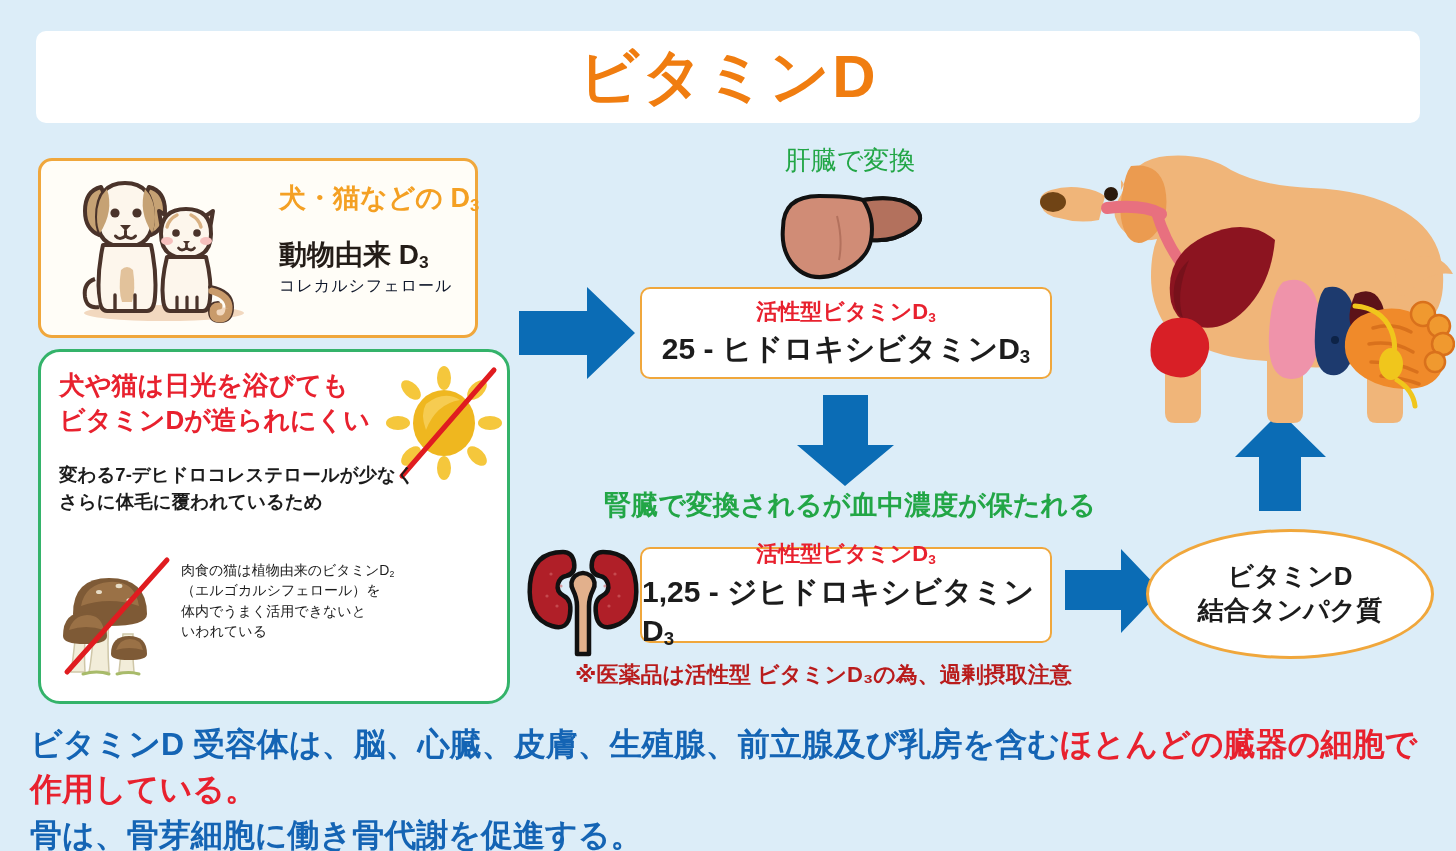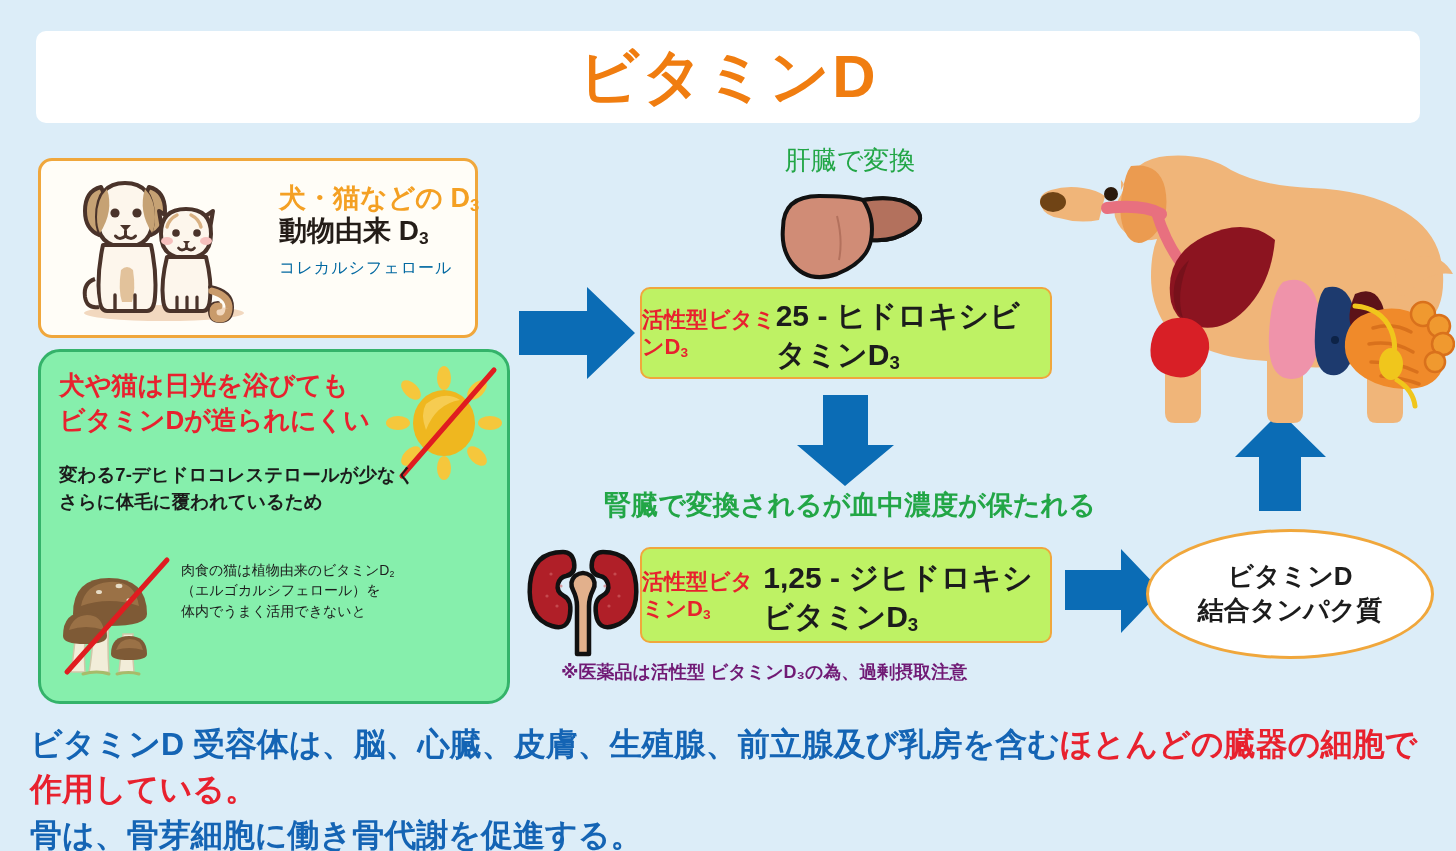--- a/index.html
+++ b/index.html
@@ -23,38 +23,38 @@
   }
 
   
   .box-animal{
     position:absolute;left:38px;top:158px;width:440px;height:180px;
     background:#fffdf7;border:3px solid #f0a73c;border-radius:14px;
     box-sizing:border-box;
   }
   .box-sun{
     position:absolute;left:38px;top:349px;width:472px;height:355px;
-    background:#86efac;border:3px solid #34b36a;border-radius:22px;
+    background:#ffffff;border:3px solid #34b36a;border-radius:22px;
     box-sizing:border-box;
   }
 
   
   .pets{position:absolute;left:18px;top:14px;width:210px;height:150px;}
 
   .animal-text{position:absolute;left:238px;top:22px;width:225px;}
   .d3-orange{
     font-size:27px;font-weight:bold;color:#f4a023;line-height:1.15;
     white-space:nowrap;
   }
   .d3-dark{
     font-size:28px;font-weight:bold;color:#241d18;line-height:1.2;
-    margin-top:0;white-space:nowrap;
+    margin-top:24px;white-space:nowrap;
   }
   .d3-sub{
-    font-size:16px;font-weight:normal;color:#0369a1;margin-top:10px;
+    font-size:16px;font-weight:normal;color:#0f172a;margin-top:4px;
     letter-spacing:1px;white-space:nowrap;
   }
   sub{font-size:0.62em;vertical-align:baseline;position:relative;top:.22em;}
 
   
   .sun-head{
     position:absolute;left:18px;top:16px;width:320px;
     font-size:26px;font-weight:bold;color:#e8212e;line-height:1.35;
   }
   .sun-icon{position:absolute;left:345px;top:12px;width:120px;height:118px;}
@@ -76,32 +76,32 @@
   }
   .liver-icon{position:absolute;left:775px;top:188px;width:150px;height:100px;}
 
   .kidney-label{
     position:absolute;left:520px;top:487px;width:660px;text-align:center;
     font-size:27px;font-weight:bold;color:#22a646;white-space:nowrap;
   }
   .kidney-icon{position:absolute;left:523px;top:540px;width:120px;height:120px;}
 
   .vitbox{
-    position:absolute;background:#bef264;border:2.5px solid #f0a73c;
+    position:absolute;background:#ffffff;border:2.5px solid #f0a73c;
     border-radius:10px;box-sizing:border-box;
-    display:flex;flex-direction:row;align-items:center;justify-content:center;
+    display:flex;flex-direction:column;align-items:center;justify-content:center;
   }
   .vitbox-1{left:640px;top:287px;width:412px;height:92px;}
   .vitbox-2{left:640px;top:547px;width:412px;height:96px;}
   .vit-red{font-size:22px;font-weight:bold;color:#e8212e;line-height:1.25;}
   .vit-black{font-size:30px;font-weight:bold;color:#1c1c1c;line-height:1.3;margin-top:4px;}
 
   .note{
-    position:absolute;left:561px;top:660px;width:620px;
-    font-size:18px;font-weight:bold;color:#701a75;white-space:nowrap;
+    position:absolute;left:575px;top:660px;width:620px;
+    font-size:22px;font-weight:bold;color:#b91c1c;white-space:nowrap;
   }
 
   
   .arrow{position:absolute;}
   .arrow-right-1{left:517px;top:283px;width:120px;height:100px;}
   .arrow-down-1{left:793px;top:393px;width:105px;height:95px;}
   .arrow-right-2{left:1063px;top:546px;width:100px;height:90px;}
   .arrow-up-1{left:1233px;top:409px;width:95px;height:105px;}
 
   
@@ -221,20 +221,21 @@
       <path d="M50 106 q0 -18 18 -18 q18 0 18 18 q0 6 -18 6 q-18 0 -18 -6z" fill="#7e5a36"></path>
       <path d="M55 102 q4 -11 14 -11 q11 0 13 11 q-14 -4 -27 0z" fill="#9a7146"></path>
       <path d="M22 126 q14 -4 26 0 M56 126 q12 -3 22 0" stroke="#a8bb6a" stroke-width="3" fill="none" stroke-linecap="round"></path>
       <line x1="6" y1="124" x2="106" y2="12" stroke="#e01c20" stroke-width="5" stroke-linecap="round"></line>
     </svg>
 
     <div class="mush-text">
       <div><span>肉食の猫は植物由来のビタミンD</span><sub>2</sub></div>
       <div>（エルゴカルシフェロール）を</div>
       <div>体内でうまく活用できないと</div>
+      <div>いわれている</div>
     </div>
   </div>
 
   <div class="liver-label">肝臓で変換</div>
 
   <svg class="liver-icon" viewBox="0 0 150 100">
     <path d="M8 40 q0 -32 36 -32 q30 0 44 4 q36 -6 52 8 q12 12 -4 22 q-18 12 -40 10 q-4 22 -34 34 q-30 10 -46 -12 q-10 -14 -8 -34z" fill="#d08c76" stroke="#111" stroke-width="4" stroke-linejoin="round"></path>
     <path d="M88 12 q36 -6 52 8 q12 12 -4 22 q-18 12 -40 10 q4 -22 -8 -40z" fill="#b3715d" stroke="#111" stroke-width="4" stroke-linejoin="round"></path>
     <path d="M62 28 q6 24 2 44" stroke="#b3715d" stroke-width="2" fill="none"></path>
   </svg>

